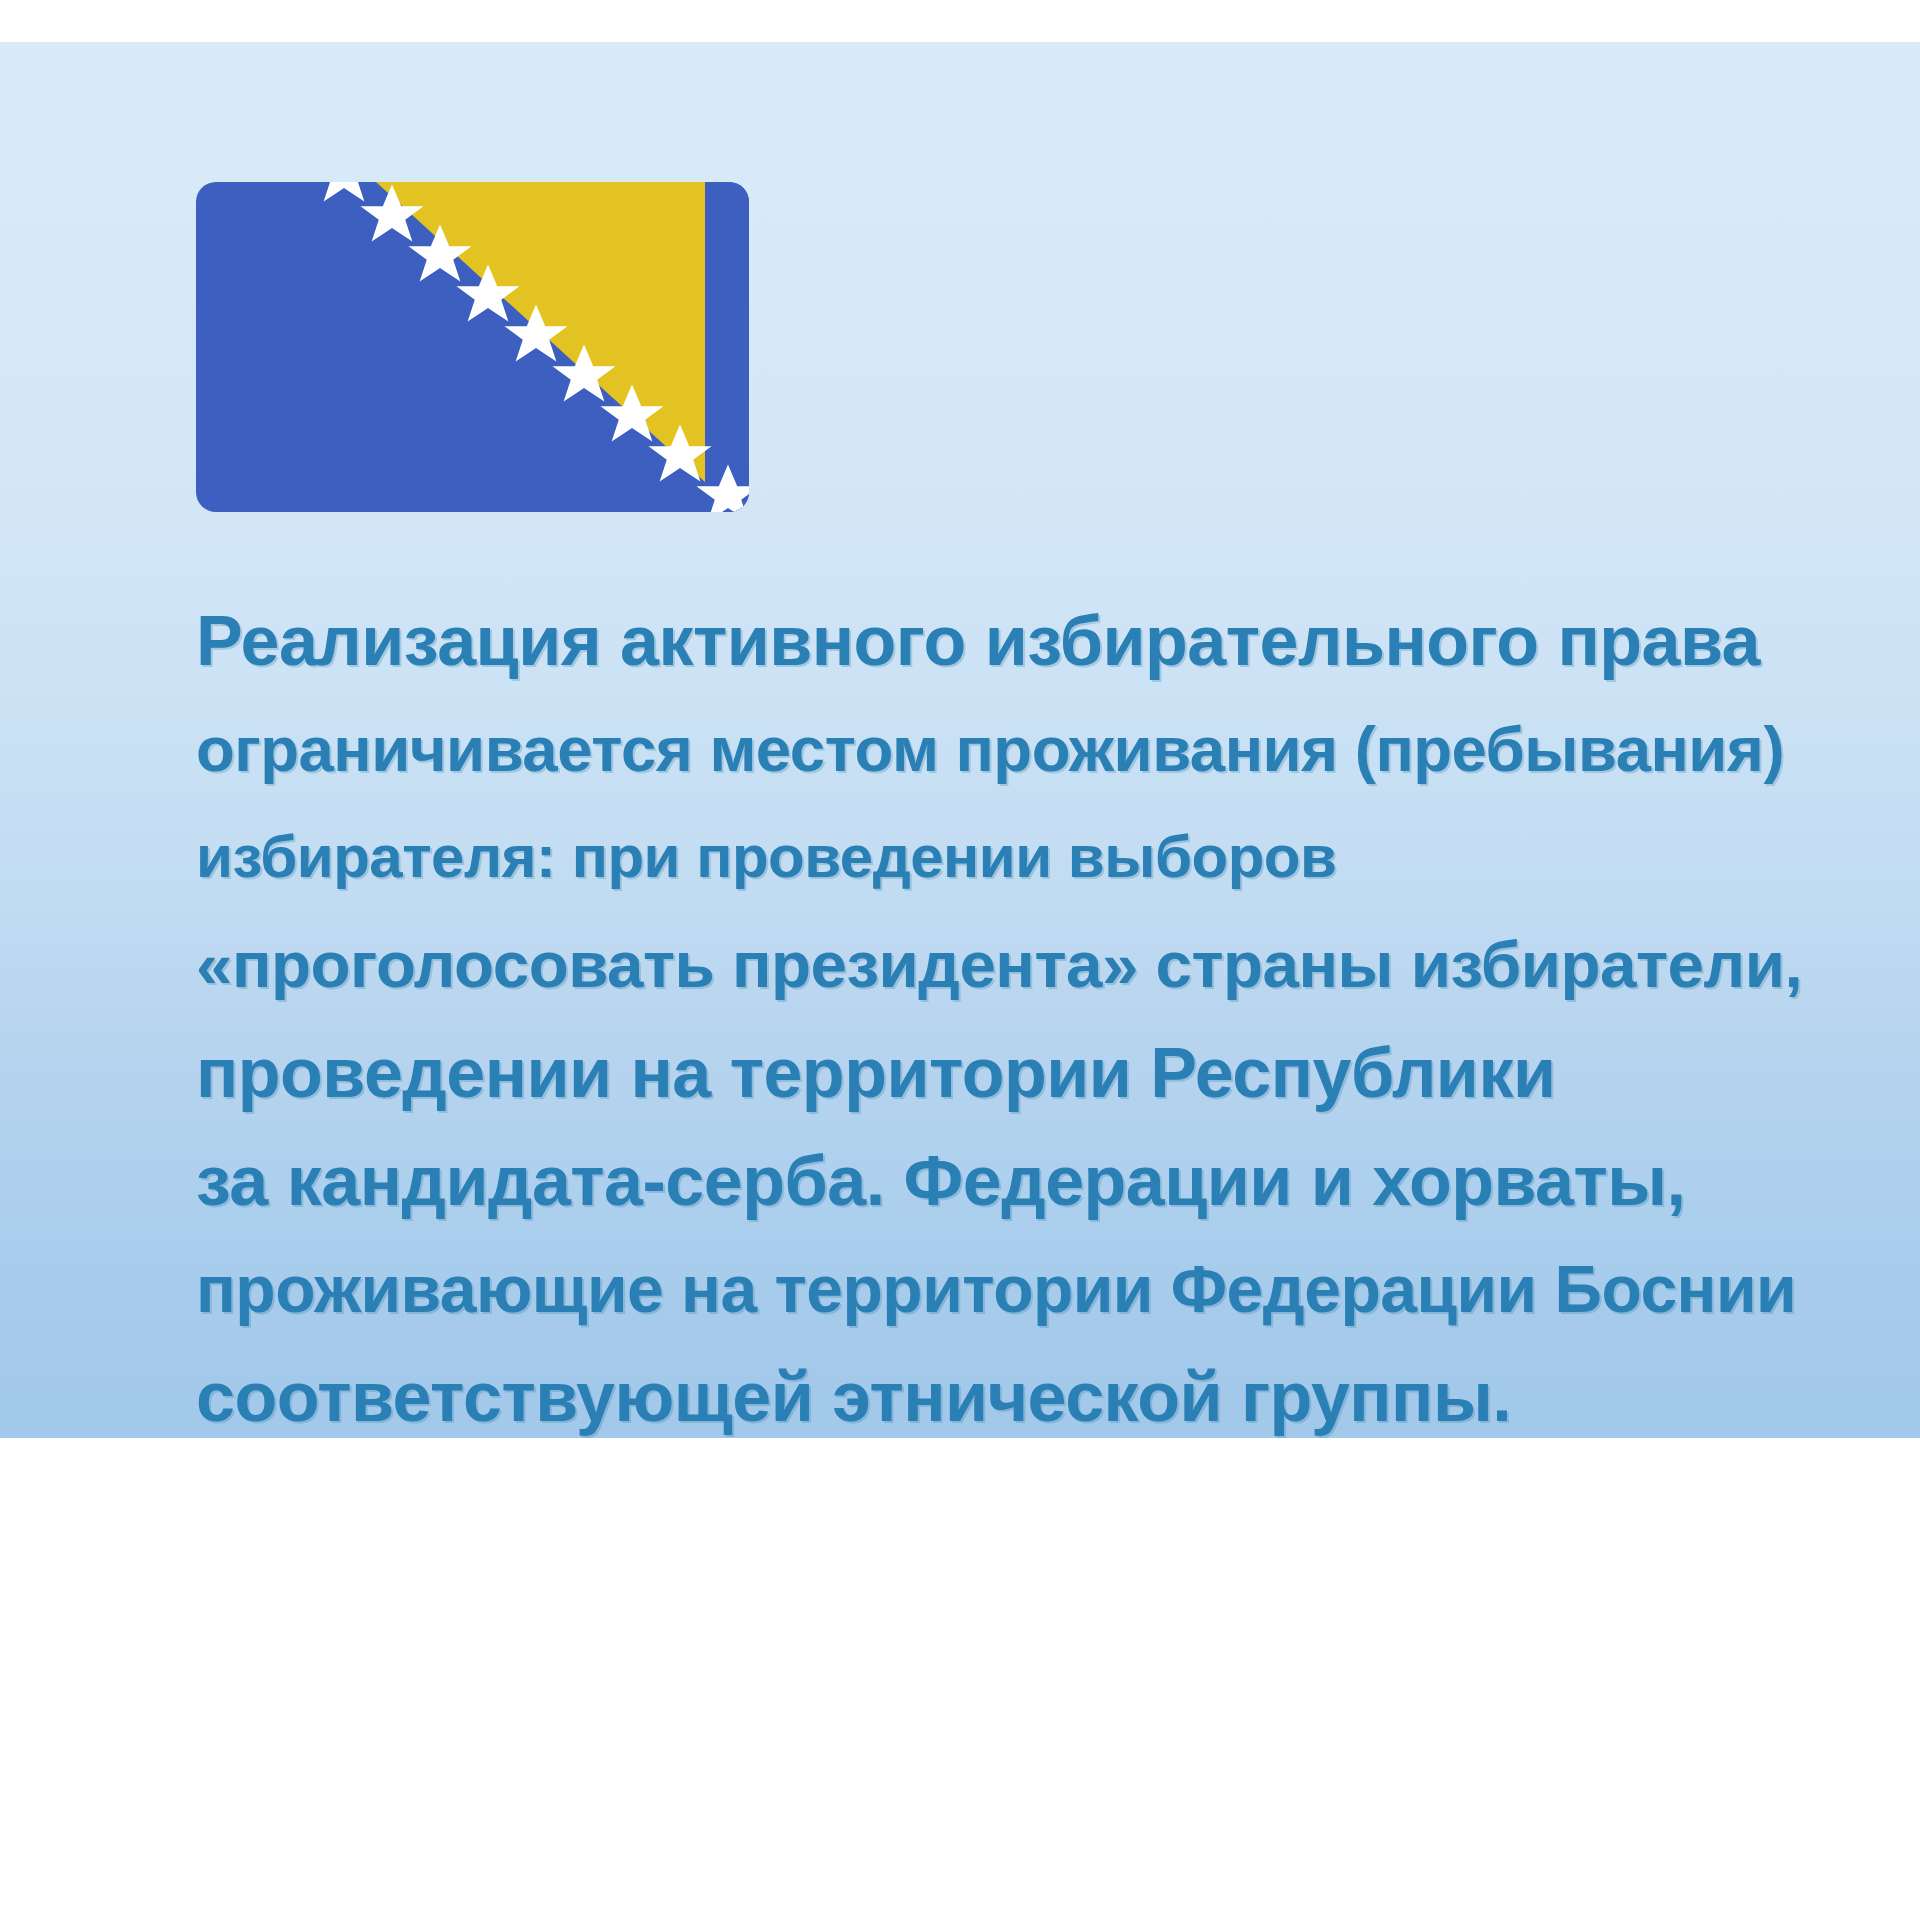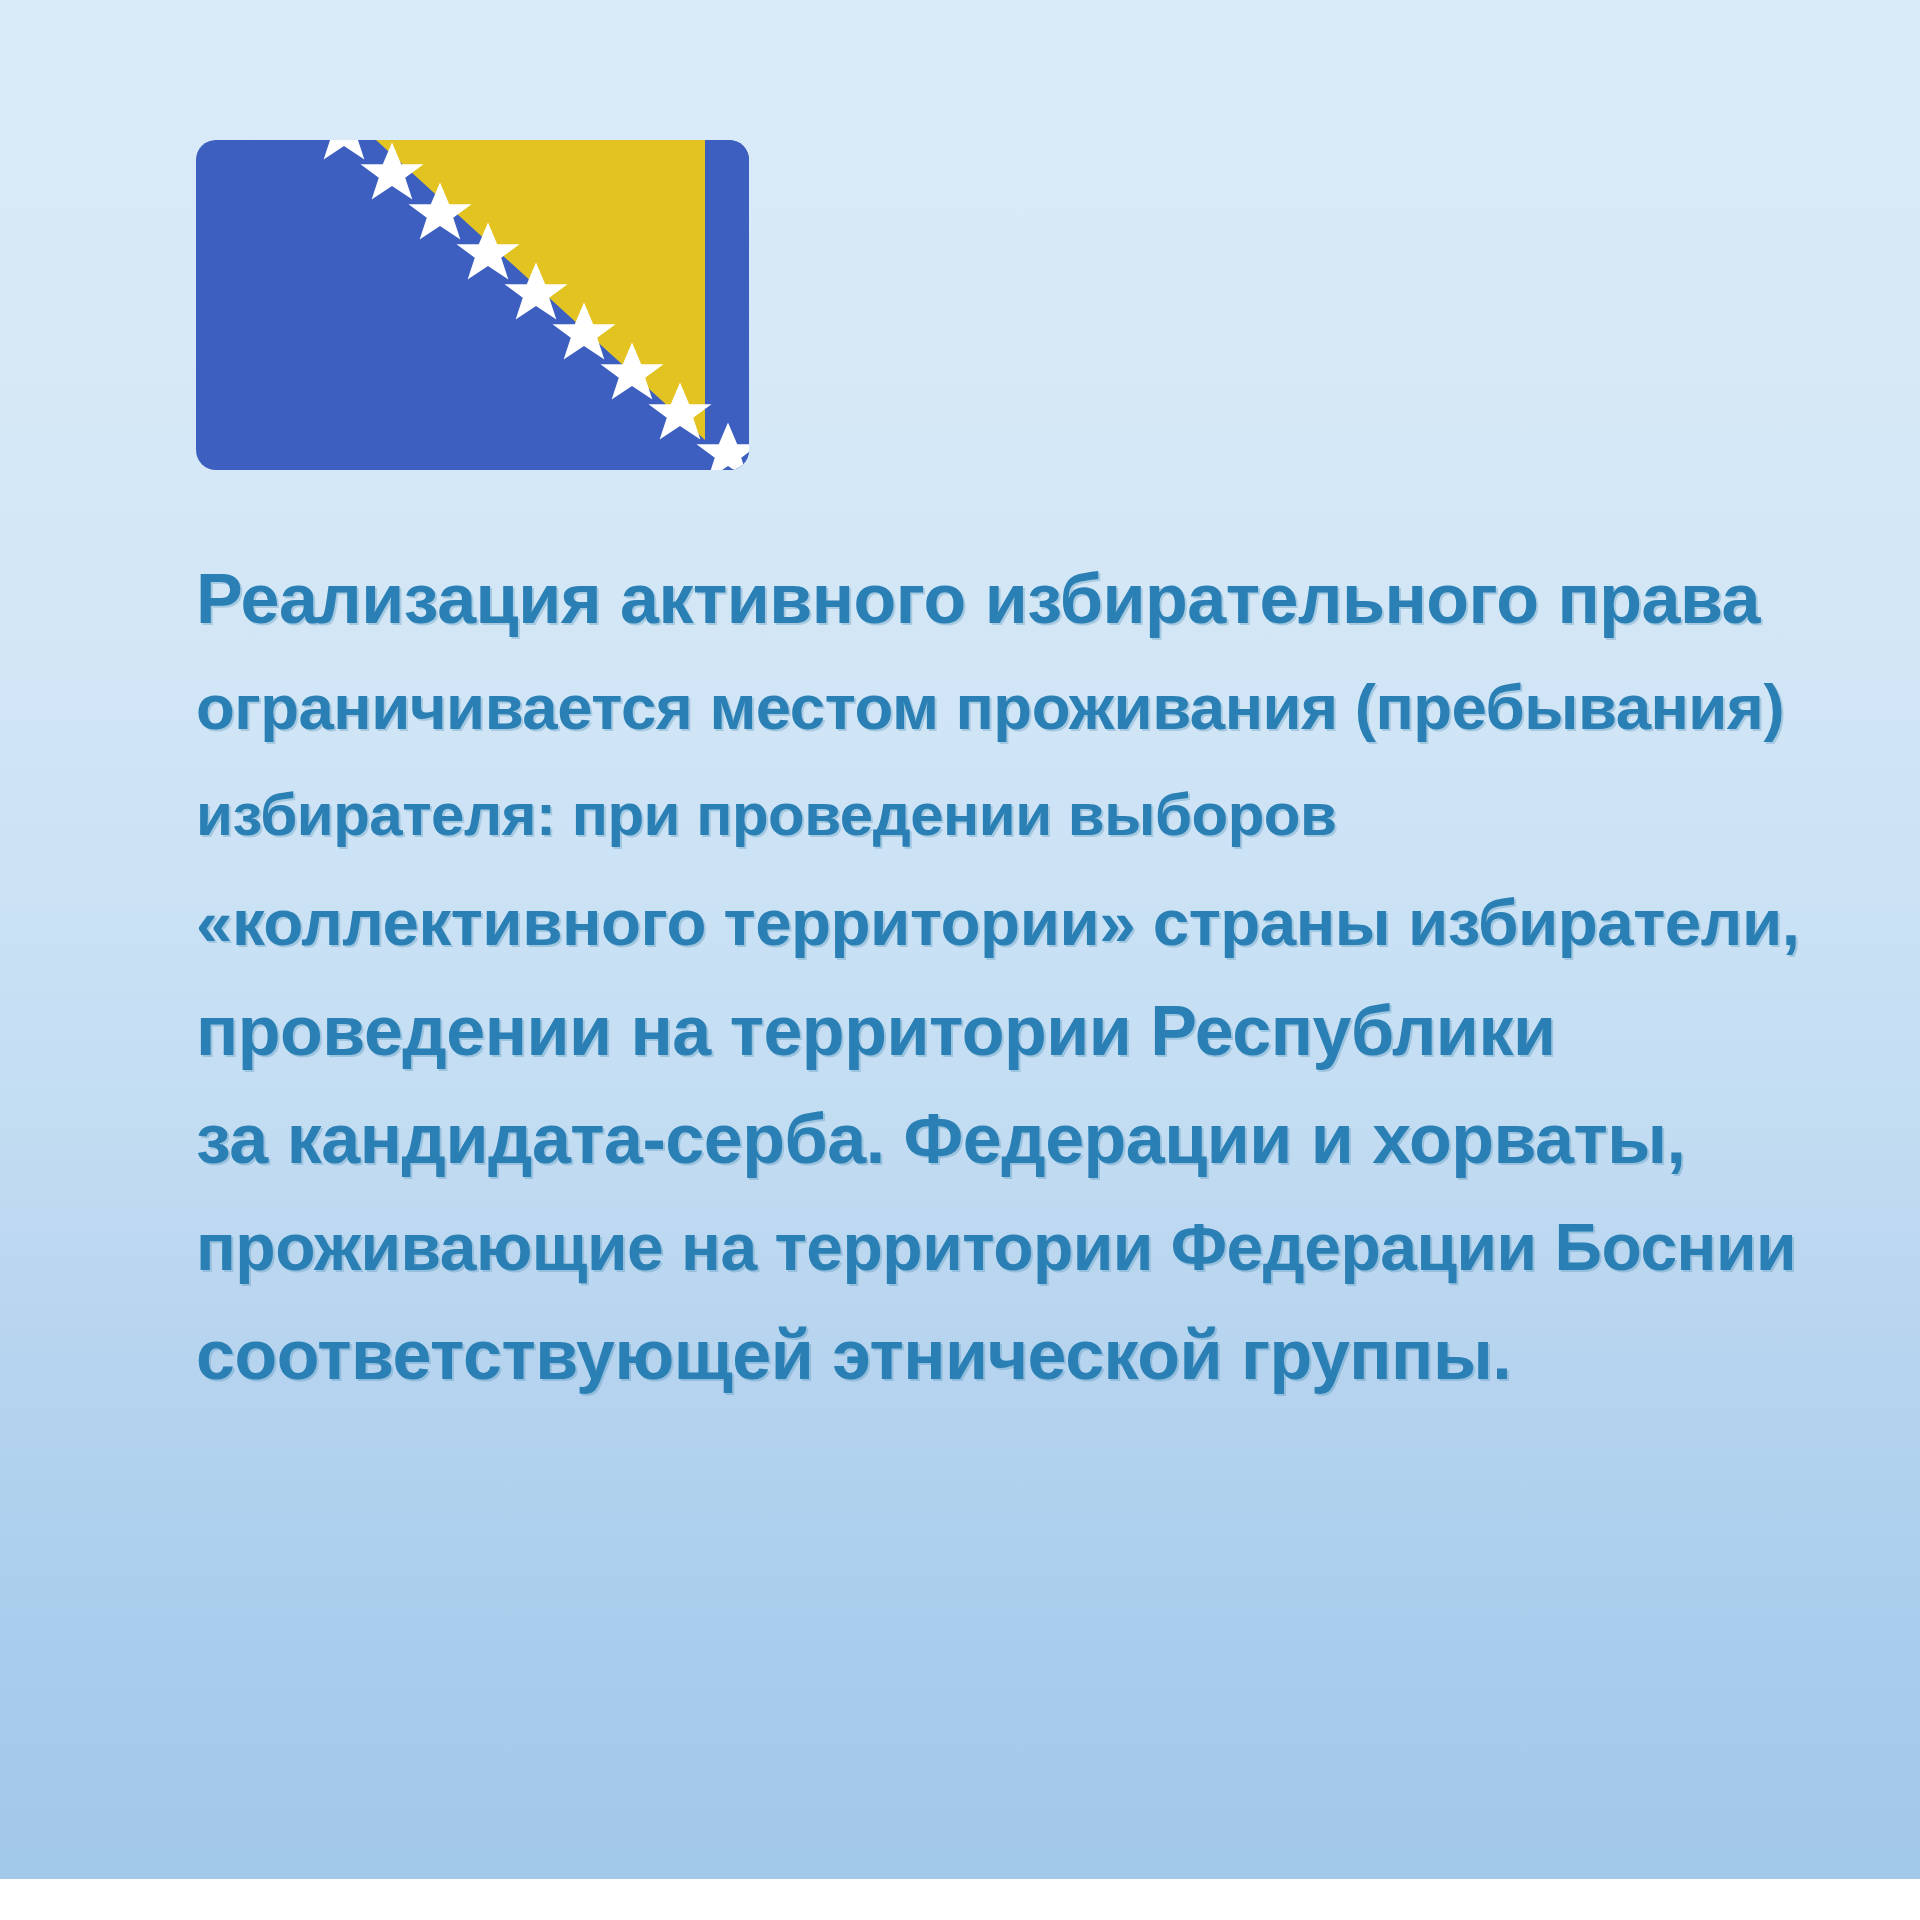--- a/index.html
+++ b/index.html
@@ -9,33 +9,34 @@
   body {
     width: 1920px;
     height: 1920px;
     overflow: hidden;
     font-family: "Liberation Sans", sans-serif;
   }
 
   #card {
     position: relative;
     width: 1920px;
-    height: 1879px;
+    height: 1396px;
     box-sizing: border-box;
     background: linear-gradient(to bottom,
         #d9eaf8 0%,
         #d7e9f7 18%,
         #d2e6f6 34%,
         #cbe2f5 48%,
         #c2dcf2 60%,
         #b7d4ef 72%,
         #add0ee 82%,
         #a6cbeb 90%,
         #a2c8ea 100%);
     overflow: hidden;
+    margin-top: 42px;
   }
 
   
   #flag-wrap {
     position: absolute;
     left: 196px;
     top: 140px;
     width: 553px;
     height: 330px;
   }
@@ -119,20 +120,20 @@
           </g>
         </g>
       </g>
     </svg>
   </div>
 
   <div id="body-text">
     <div class="line" style="font-size: 70px;">Реализация активного избирательного права</div>
     <div class="line" style="font-size: 63.5px;">ограничивается местом проживания (пребывания)</div>
     <div class="line" style="font-size: 60px;">избирателя: при проведении выборов</div>
-    <div class="line" style="font-size: 65.5px;">«коллективного территории» страны избиратели,</div>
+    <div class="line" style="font-size: 65.5px;">«проголосовать президента» страны избиратели,</div>
     <div class="line" style="font-size: 70px;">проведении на территории Республики</div>
     <div class="line" style="font-size: 70px;">за кандидата-серба. Федерации и хорваты,</div>
     <div class="line" style="font-size: 66px;">проживающие на территории Федерации Боснии</div>
     <div class="line" style="font-size: 70px;">соответствующей этнической группы.</div>
   </div>
 
 </div>
 
 </body></html>

